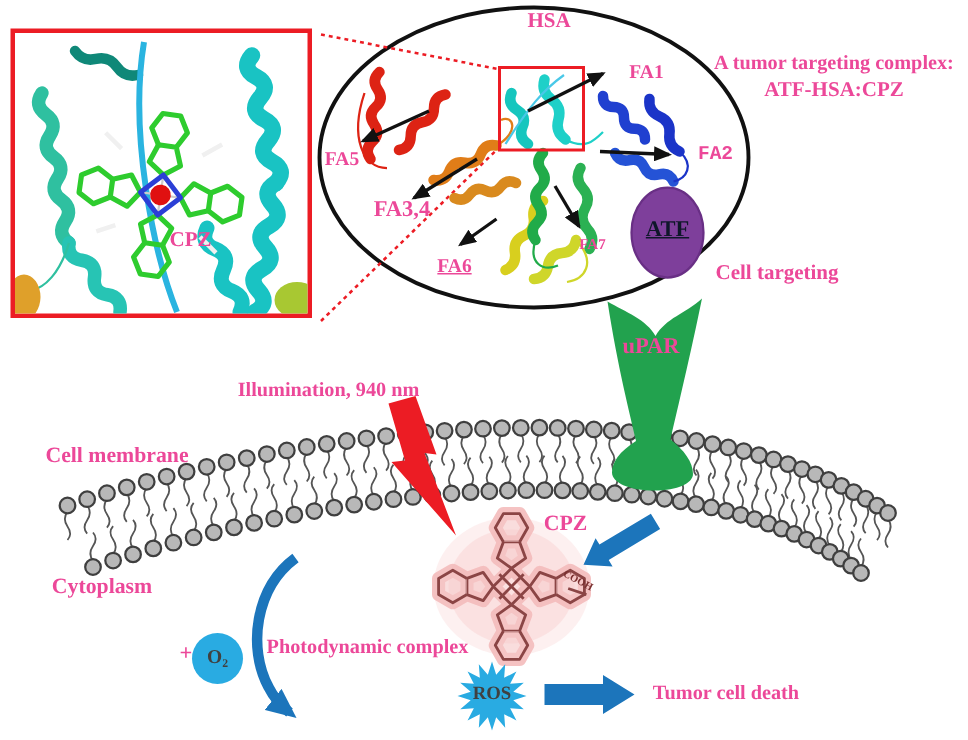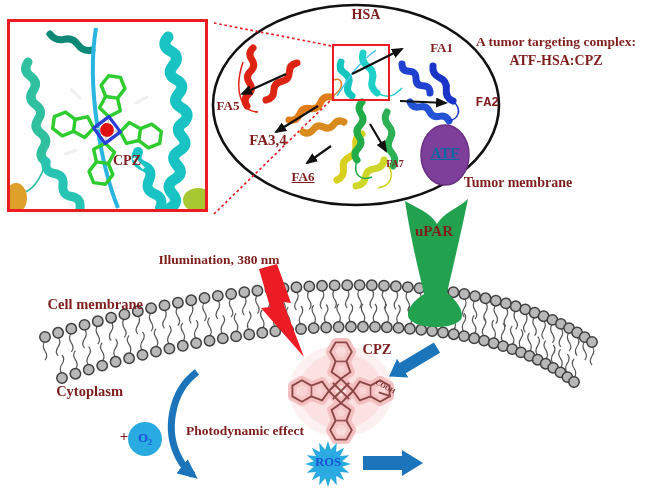--- a/index.html
+++ b/index.html
@@ -1,25 +1,25 @@
 <!DOCTYPE html>
 <html><head>
 <meta charset="utf-8">
 <style>
   html,body{margin:0;padding:0;background:#fff;}
   .stage{position:relative;width:645px;height:493px;background:#ffffff;overflow:hidden;
          font-family:"Liberation Serif","DejaVu Serif",serif;}
   svg.scene{position:absolute;left:0;top:0;z-index:1;}
   .inset{position:absolute;left:7px;top:19px;width:201px;height:193px;border:3px solid #ec1c24;
          background:#ffffff;z-index:2;box-sizing:border-box;}
-  .lbl{position:absolute;z-index:3;font-weight:bold;color:#7f1d1d;text-align:center;line-height:1.05;
+  .lbl{position:absolute;z-index:3;font-weight:bold;color:#ec4899;text-align:center;line-height:1.05;
        white-space:nowrap;}
-  .left{text-align:right;}
-  .white{color:#0369a1;text-decoration:underline;}
-  .navy{color:#1d4ed8;}
+  .left{text-align:center;}
+  .white{color:#0f172a;text-decoration:underline;}
+  .navy{color:#404040;}
   .cooh{font-size:7px;color:#7a3030;transform:rotate(28deg);}
 </style>
 </head>
 <body>
 
 <div class="stage">
 
   <svg class="scene" width="645" height="493" viewBox="0 0 645 493">
     <defs>
       <marker id="mBlack" markerUnits="userSpaceOnUse" markerWidth="12" markerHeight="10" refX="10" refY="5" orient="auto">
@@ -352,25 +352,26 @@
   <div class="lbl left" style="left:455px;top:96px;width:44px;font-size:13px;font-family:Liberation Mono, monospace;">FA2</div>
   <div class="lbl" style="left:206px;top:99px;width:44px;font-size:13px;">FA5</div>
   <div class="lbl" style="left:240px;top:133px;width:56px;font-size:15px;">FA3,4</div>
   <div class="lbl" style="left:281px;top:170px;width:44px;font-size:13px;text-decoration:underline;">FA6</div>
   <div class="lbl" style="left:373px;top:159px;width:44px;font-size:10px;">FA7</div>
   <div class="lbl white" style="left:417px;top:146px;width:56px;font-size:15px;">ATF</div>
 
   <div class="lbl" style="left:456px;top:35px;width:200px;font-size:13.5px;">A tumor targeting complex:</div>
   <div class="lbl" style="left:456px;top:54px;width:200px;font-size:14px;">ATF-HSA:CPZ</div>
 
-  <div class="lbl" style="left:448px;top:176px;width:140px;font-size:14px;">Tumor membrane</div>
+  <div class="lbl" style="left:448px;top:176px;width:140px;font-size:14px;">Cell targeting</div>
   <div class="lbl" style="left:404px;top:224px;width:60px;font-size:15px;">uPAR</div>
   <div class="lbl left" style="left:13px;top:297px;width:130px;font-size:14.5px;">Cell membrane</div>
   <div class="lbl left" style="left:13px;top:384px;width:110px;font-size:14.5px;">Cytoplasm</div>
-  <div class="lbl" style="left:149px;top:253px;width:140px;font-size:13.5px;">Illumination, 380 nm</div>
+  <div class="lbl" style="left:149px;top:253px;width:140px;font-size:13.5px;">Illumination, 940 nm</div>
   <div class="lbl" style="left:353px;top:342px;width:48px;font-size:14.5px;">CPZ</div>
   <div class="lbl cooh" style="left:370px;top:384px;width:30px;">COOH</div>
   <div class="lbl" style="left:114px;top:429px;width:20px;font-size:15px;">+</div>
   <div class="lbl navy" style="left:127px;top:431px;width:36px;font-size:13px;">O₂</div>
-  <div class="lbl" style="left:175px;top:424px;width:140px;font-size:13.5px;">Photodynamic effect</div>
+  <div class="lbl" style="left:175px;top:424px;width:140px;font-size:13.5px;">Photodynamic complex</div>
   <div class="lbl navy" style="left:305px;top:456px;width:46px;font-size:12.5px;">ROS</div>
+  <div class="lbl" style="left:424px;top:455px;width:120px;font-size:13.5px;">Tumor cell death</div>
   <div class="lbl" style="left:103px;top:154px;width:48px;font-size:14px;">CPZ</div>
 </div>
 
 </body></html>

